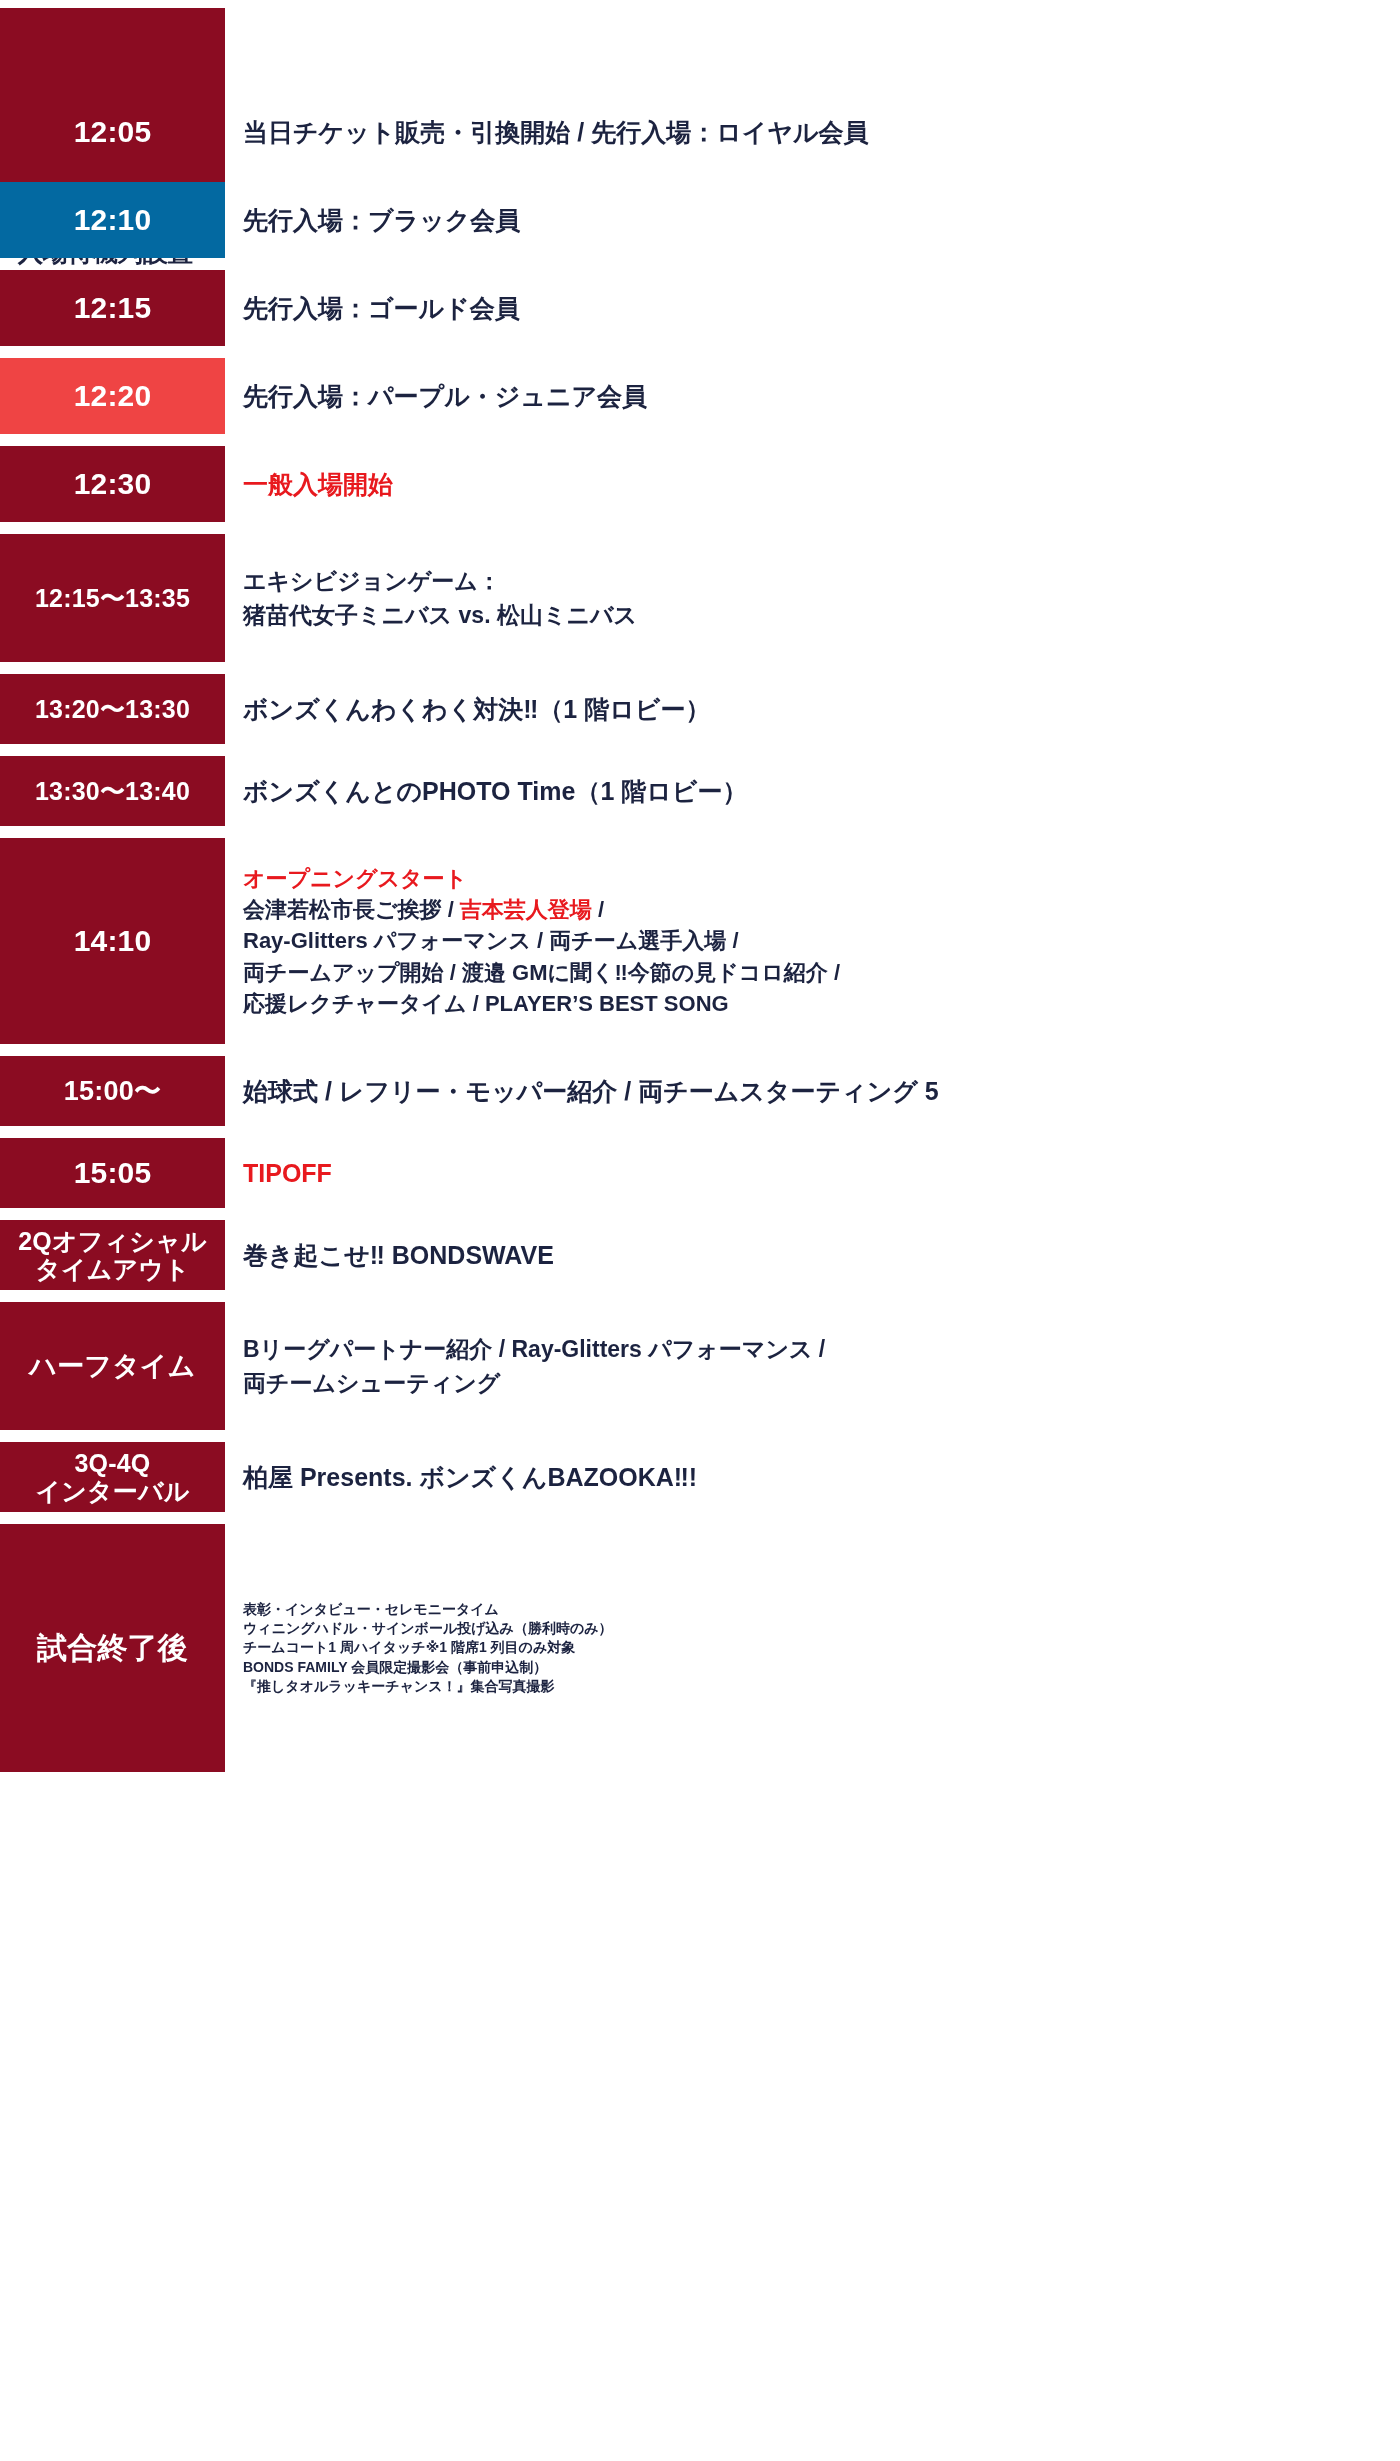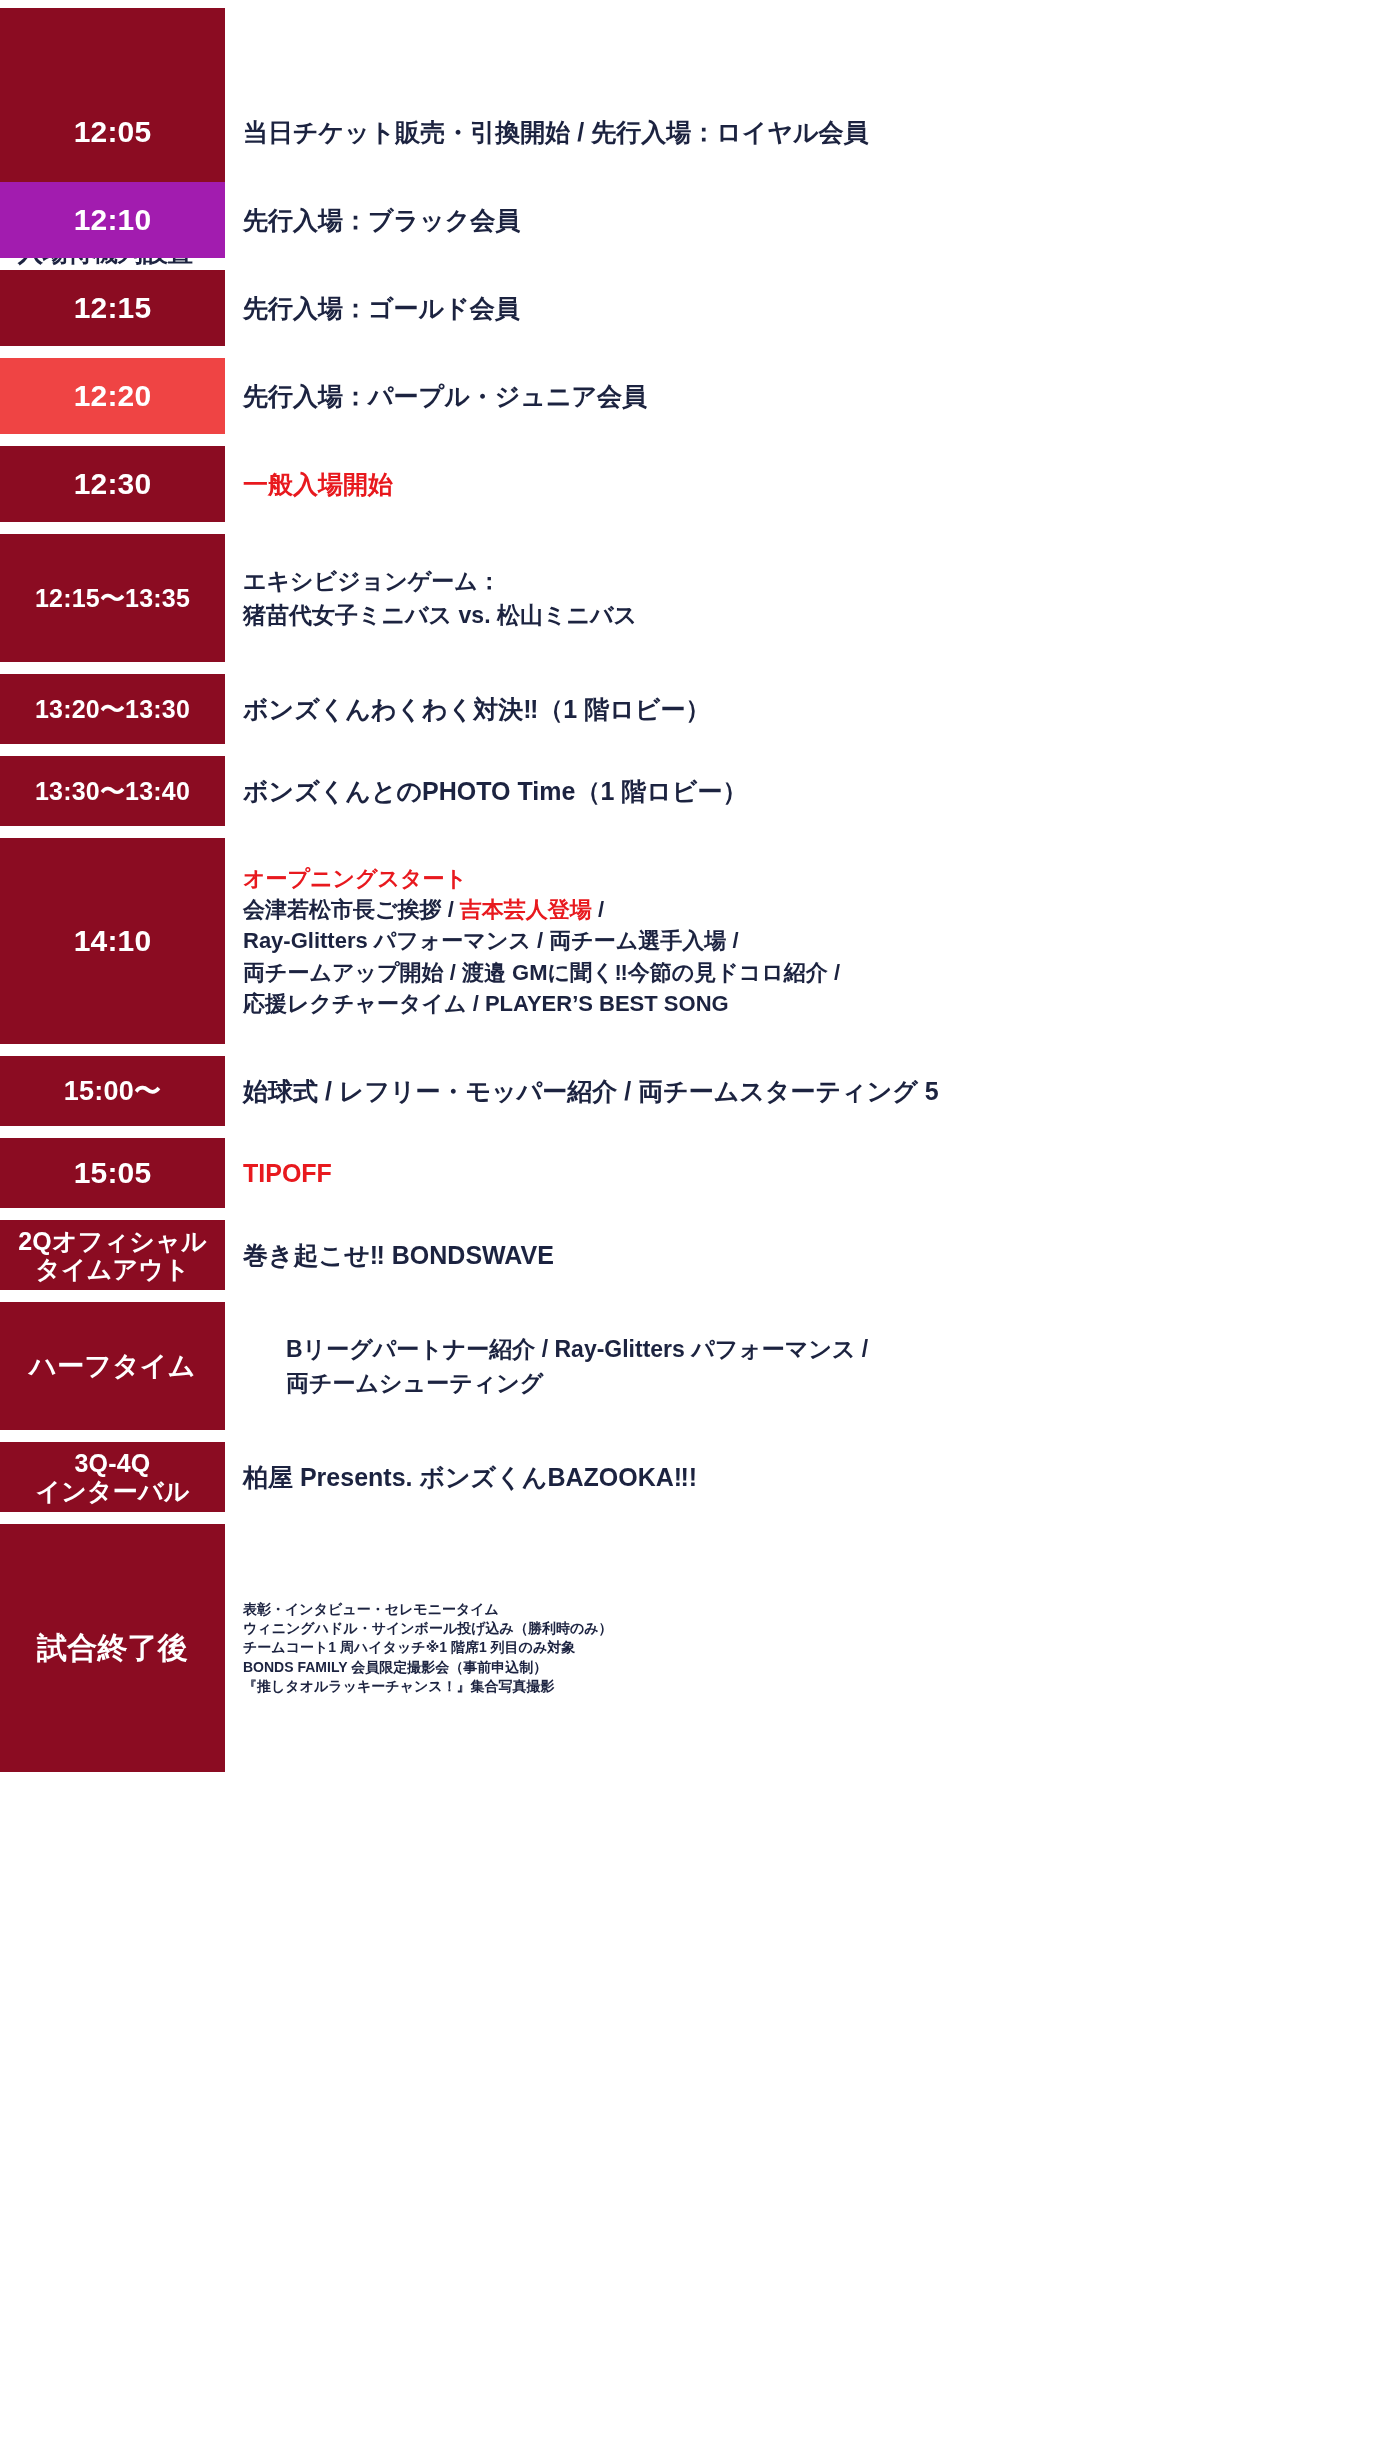--- a/index.html
+++ b/index.html
@@ -87,21 +87,21 @@
         <div>
           <div>12:05</div>
         </div>
       </div>
       <div class="desc-cell d-lg">
         <div class="desc-line"><span class="navy" style="color: rgb(28, 35, 64);">当日チケット販売・引換開始 / 先行入場：ロイヤル会員</span></div>
       </div>
     </div>
     <div class="gap" style="height: 12px;"></div>
     <div class="row" style="height: 76px;">
-      <div class="time-cell t-lg" style="background: #a21caf;">
+      <div class="time-cell t-lg" style="background: #0369a1;">
         <div>
           <div>12:10</div>
         </div>
       </div>
       <div class="desc-cell d-lg">
         <div class="desc-line"><span class="navy" style="color: rgb(28, 35, 64);">先行入場：ブラック会員</span></div>
       </div>
     </div>
     <div class="gap" style="height: 12px;"></div>
     <div class="row" style="height: 76px;">
@@ -213,21 +213,21 @@
         <div>
           <div>2Qオフィシャル</div>
           <div>タイムアウト</div>
         </div>
       </div>
       <div class="desc-cell d-lg">
         <div class="desc-line"><span class="navy" style="color: rgb(28, 35, 64);">巻き起こせ‼ BONDSWAVE</span></div>
       </div>
     </div>
     <div class="gap" style="height: 12px;"></div>
-    <div class="row" style="height: 128px; gap: 43px;">
+    <div class="row" style="height: 128px;">
       <div class="time-cell t-md" style="background: rgb(139, 12, 34);">
         <div>
           <div>ハーフタイム</div>
         </div>
       </div>
       <div class="desc-cell d-md">
         <div class="desc-line"><span class="navy" style="color: rgb(28, 35, 64);">Bリーグパートナー紹介 / Ray-Glitters パフォーマンス /</span></div>
         <div class="desc-line"><span class="navy" style="color: rgb(28, 35, 64);">両チームシューティング</span></div>
       </div>
     </div>

